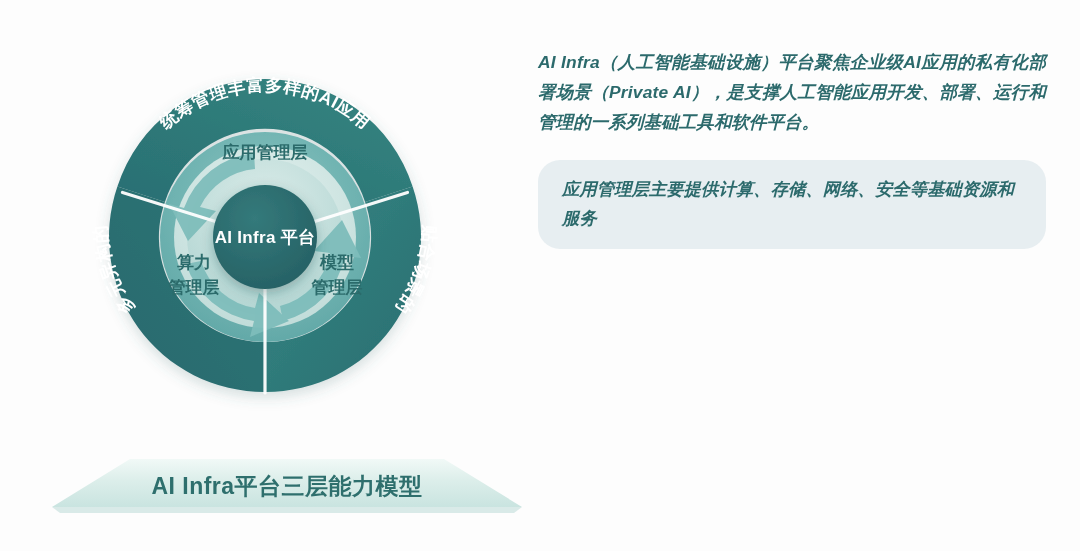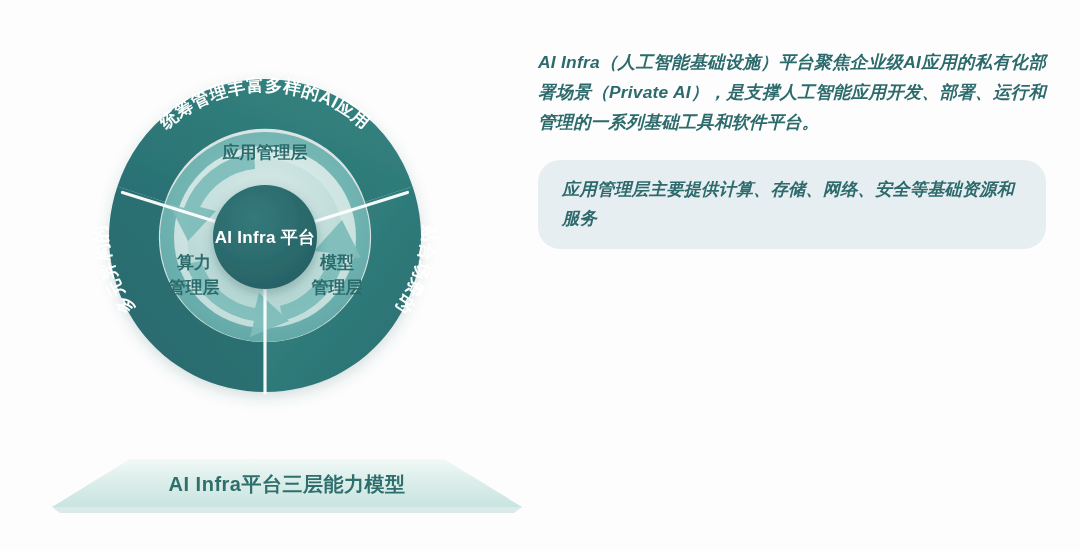--- a/index.html
+++ b/index.html
@@ -59,21 +59,21 @@
     top: 455px;
     width: 470px;
     height: 60px;
   }
   #pedestal-svg { position: absolute; inset: 0; width: 470px; height: 60px; }
   #pedestal-caption {
     position: absolute;
     left: 0; top: 16px;
     width: 470px;
     text-align: center;
-    font-size: 20px;
+    font-size: 23px;
     font-weight: bold;
     color: #2e6f6d;
     letter-spacing: 0.5px;
     white-space: nowrap;
   }
 
   
   #text-panel {
     position: absolute;
     left: 528px; top: 0;

